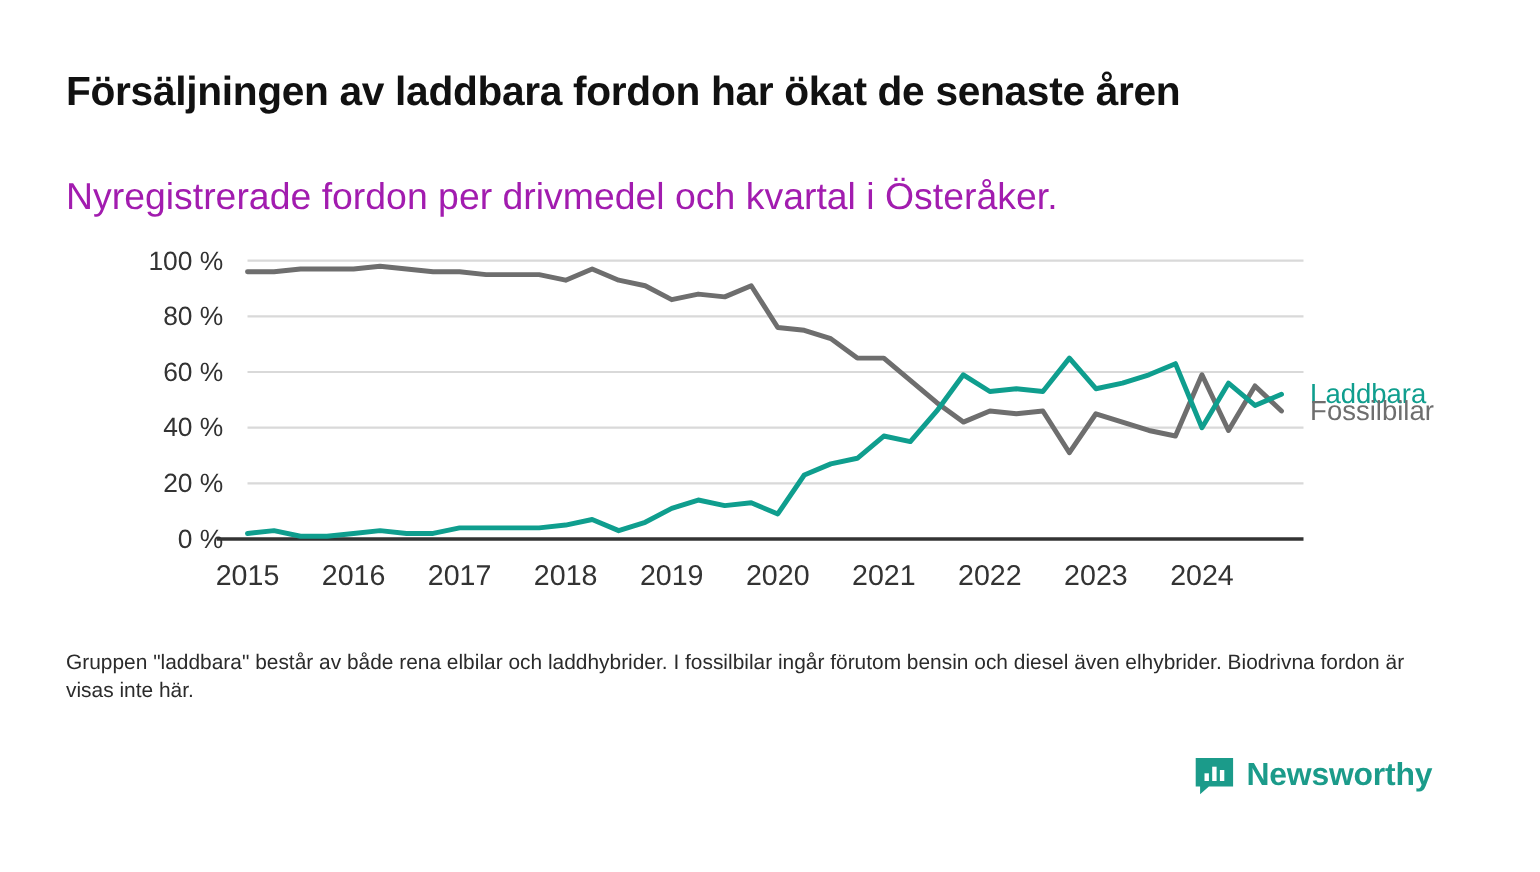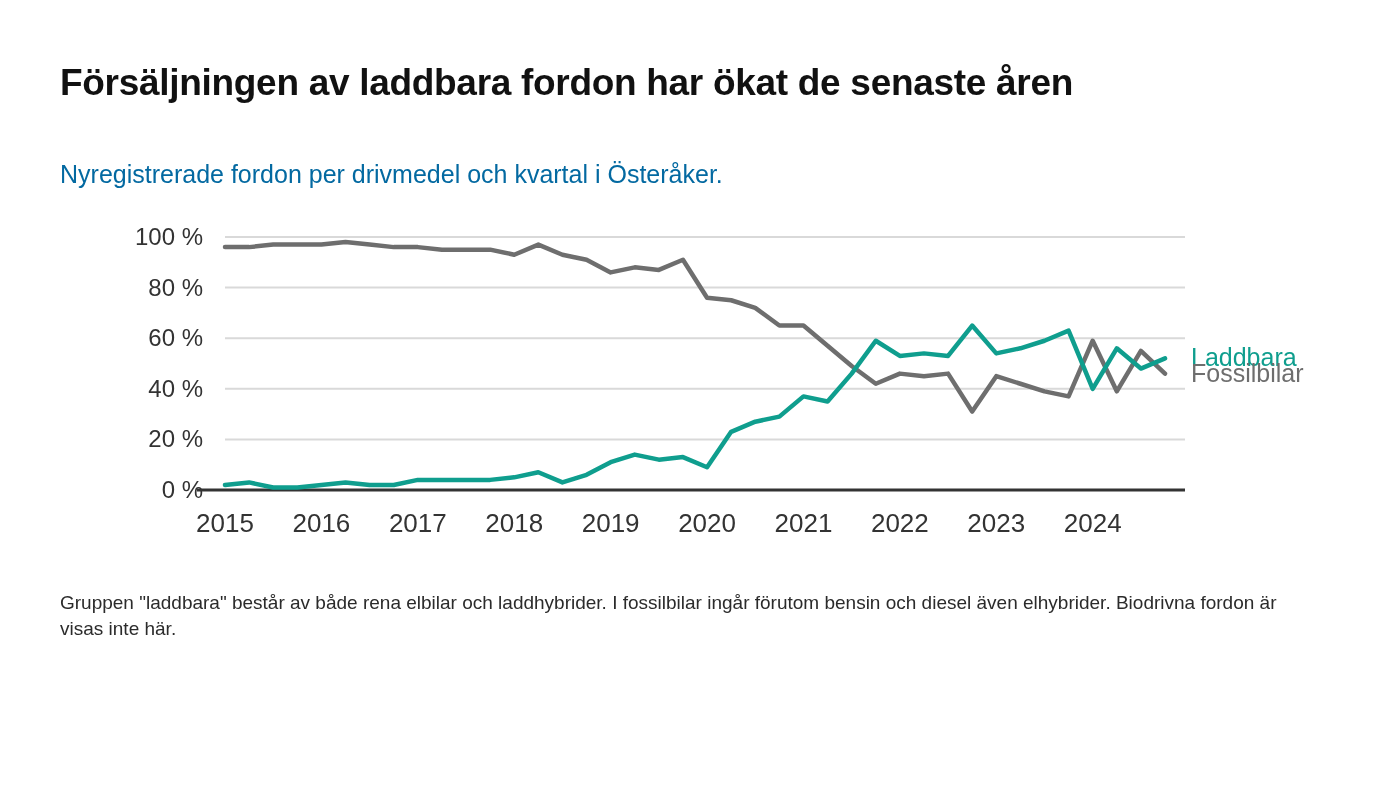--- a/index.html
+++ b/index.html
@@ -28,23 +28,23 @@
     font-size: 37px;
     font-weight: bold;
     letter-spacing: -0.3px;
     color: #111111;
     white-space: nowrap;
   }
   .subtitle {
     position: absolute;
     left: 60px;
     top: 160px;
-    font-size: 25px;
+    font-size: 34px;
     font-weight: normal;
-    color: #0369a1;
+    color: #a21caf;
     white-space: nowrap;
   }
   .chart-area {
     position: absolute;
     left: 60px;
     top: 215px;
     width: 1280px;
     height: 330px;
   }
   .chart-svg {
@@ -113,14 +113,23 @@
         <text x="1032.6923076923076" y="317" text-anchor="middle" font-family="&quot;Liberation Sans&quot;, sans-serif" font-size="26" fill="#333333">2024</text>
         <polyline points="165,32.120000000000005 189.1025641025641,32.120000000000005 213.2051282051282,29.590000000000003 237.30769230769232,29.590000000000003 261.4102564102564,29.590000000000003 285.5128205128205,27.060000000000002 309.61538461538464,29.590000000000003 333.71794871794873,32.120000000000005 357.8205128205128,32.120000000000005 381.9230769230769,34.650000000000006 406.025641025641,34.650000000000006 430.12820512820514,34.650000000000006 454.2307692307692,39.70999999999998 478.3333333333333,29.590000000000003 502.43589743589746,39.70999999999998 526.5384615384615,44.76999999999998 550.6410256410256,57.420000000000016 574.7435897435897,52.359999999999985 598.8461538461538,54.890000000000015 622.948717948718,44.76999999999998 647.051282051282,82.72 671.1538461538462,85.25 695.2564102564103,92.84 719.3589743589744,110.54999999999998 743.4615384615385,110.54999999999998 767.5641025641027,130.79000000000002 791.6666666666666,151.03 815.7692307692307,168.74 839.8717948717949,158.62 863.974358974359,161.14999999999998 888.0769230769231,158.62 912.1794871794872,196.57 936.2820512820513,161.14999999999998 960.3846153846154,168.74 984.4871794871794,176.32999999999998 1008.5897435897436,181.39 1032.6923076923076,125.73000000000002 1056.7948717948716,176.32999999999998 1080.897435897436,135.85 1105,158.62" fill="none" stroke="#6e6e6e" stroke-width="4.5" stroke-linejoin="round" stroke-linecap="round"></polyline>
         <polyline points="165,269.94 189.1025641025641,267.41 213.2051282051282,272.47 237.30769230769232,272.47 261.4102564102564,269.94 285.5128205128205,267.41 309.61538461538464,269.94 333.71794871794873,269.94 357.8205128205128,264.88 381.9230769230769,264.88 406.025641025641,264.88 430.12820512820514,264.88 454.2307692307692,262.35 478.3333333333333,257.29 502.43589743589746,267.41 526.5384615384615,259.82 550.6410256410256,247.17 574.7435897435897,239.57999999999998 598.8461538461538,244.64 622.948717948718,242.11 647.051282051282,252.23 671.1538461538462,216.81 695.2564102564103,206.69 719.3589743589744,201.63 743.4615384615385,181.39 767.5641025641027,186.45 791.6666666666666,158.62 815.7692307692307,125.73000000000002 839.8717948717949,140.91 863.974358974359,138.38 888.0769230769231,140.91 912.1794871794872,110.54999999999998 936.2820512820513,138.38 960.3846153846154,133.32 984.4871794871794,125.73000000000002 1008.5897435897436,115.60999999999999 1032.6923076923076,173.8 1056.7948717948716,133.32 1080.897435897436,153.56 1105,143.44" fill="none" stroke="#0f9e8e" stroke-width="4.5" stroke-linejoin="round" stroke-linecap="round"></polyline>
         <text x="1131" y="151.44" font-family="&quot;Liberation Sans&quot;, sans-serif" font-size="25" fill="#0f9e8e">Laddbara</text>
         <text x="1131" y="166.62" font-family="&quot;Liberation Sans&quot;, sans-serif" font-size="25" fill="#6e6e6e">Fossilbilar</text>
       </svg>
   </div>
 
   <div class="footnote">Gruppen "laddbara" består av både rena elbilar och laddhybrider. I fossilbilar ingår förutom bensin och diesel även elhybrider. Biodrivna fordon är visas inte här.</div>
 
+  <div class="brand">
+    <svg class="brand-logo" viewBox="0 0 38 38">
+      <path d="M2 3 h34 v26 h-22 l-8 7 v-7 h-4 z" fill="#1b9b8a"></path>
+      <rect x="10" y="17" width="4" height="7" fill="#ffffff"></rect>
+      <rect x="17" y="11" width="4" height="13" fill="#ffffff"></rect>
+      <rect x="24" y="14" width="4" height="10" fill="#ffffff"></rect>
+    </svg>
+    <span class="brand-name">Newsworthy</span>
+  </div>
 
 </div>
 
 </body></html>

